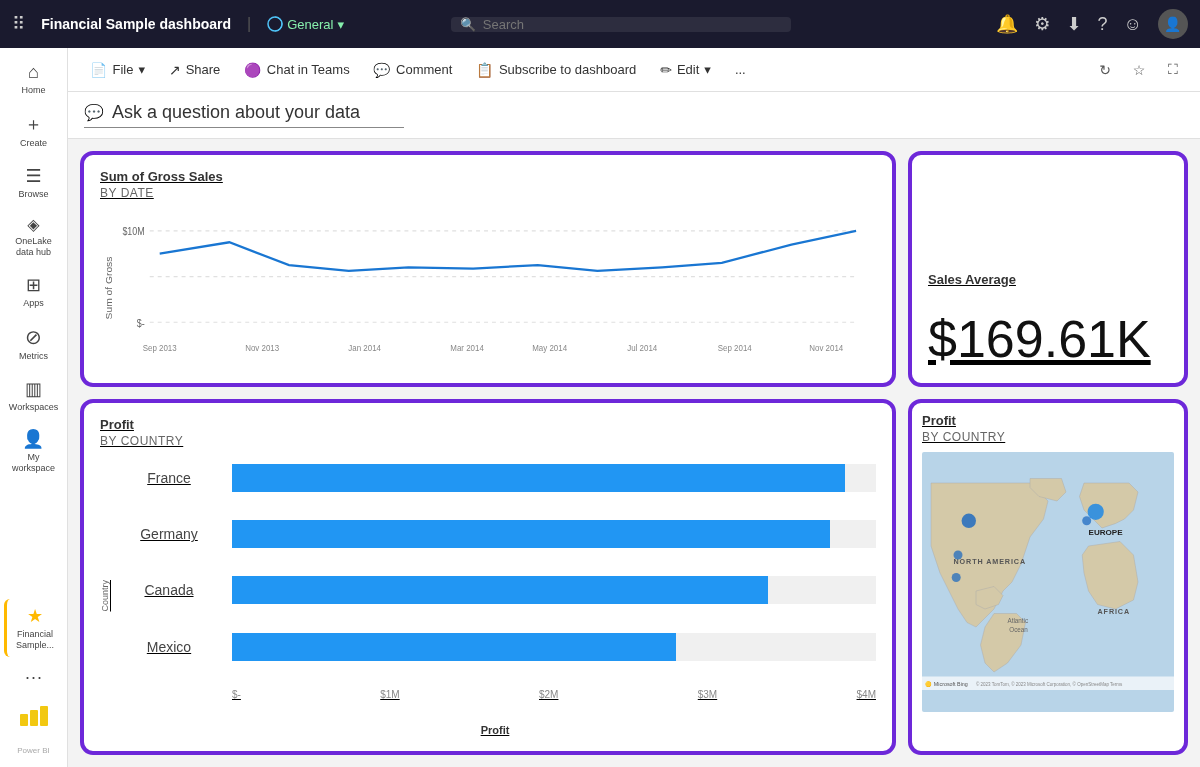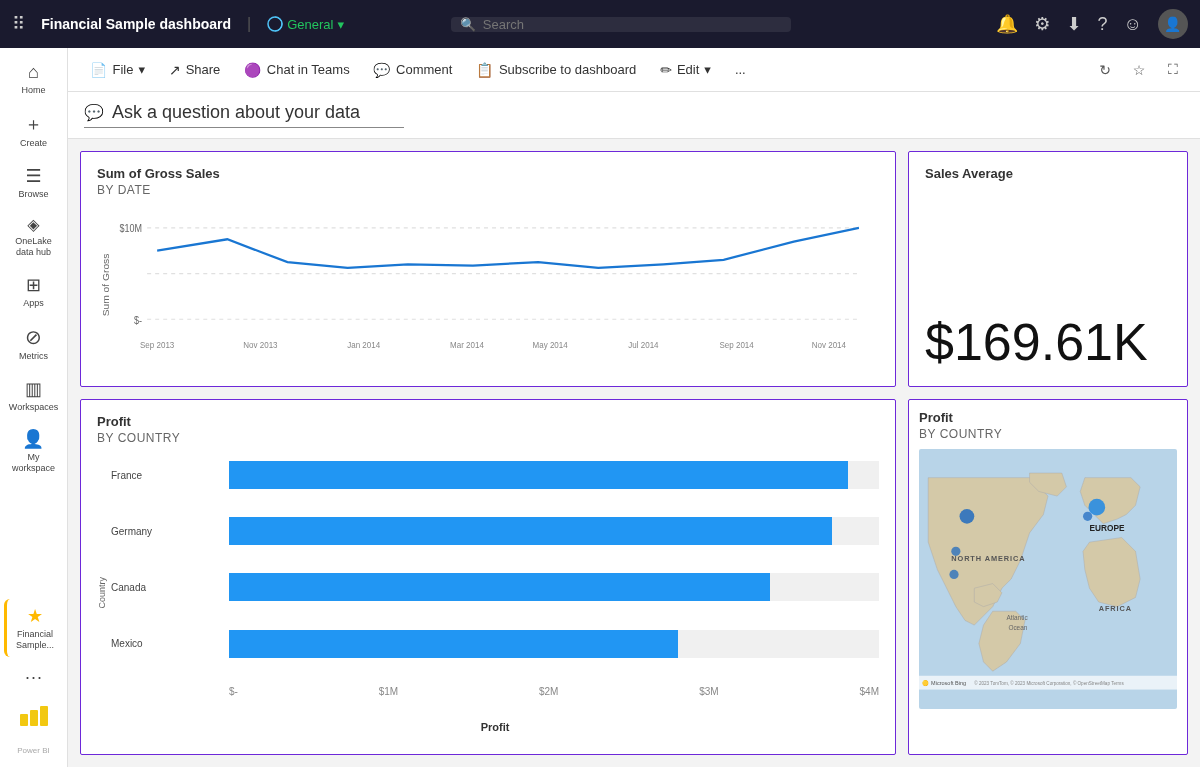--- a/index.html
+++ b/index.html
@@ -11,21 +11,21 @@
       height: 48px;
       display: flex;
       align-items: center;
       padding: 0 12px;
       gap: 8px;
       flex-shrink: 0;
     }
     .nav-dots { color: #ccc; font-size: 18px; margin-right: 8px; cursor: pointer; }
     .nav-title { color: #fff; font-size: 14px; font-weight: 600; white-space: nowrap; }
     .nav-divider { color: #555; margin: 0 8px; }
-    .nav-workspace { display: flex; align-items: center; gap: 4px; color: #22c55e; font-size: 13px; }
+    .nav-workspace { display: flex; align-items: center; gap: 4px; color: #86efac; font-size: 13px; }
     .nav-workspace svg { width: 16px; height: 16px; }
     .nav-search {
       flex: 1;
       max-width: 340px;
       margin: 0 auto;
       background: #2d2d3f;
       border-radius: 4px;
       display: flex;
       align-items: center;
       padding: 0 10px;
@@ -152,23 +152,24 @@
       display: grid;
       grid-template-columns: 1fr 280px;
       grid-template-rows: auto auto;
       gap: 12px;
       overflow: auto;
     }
 
     
     .tile {
       background: #fff;
-      border: 1px solid #6d28d9;
-      border-radius: 2px;
+      border: 4px solid #6d28d9;
+      border-radius: 13px;
       padding: 14px 16px;
+      text-decoration: underline;
     }
     .tile-title {
       font-size: 13px;
       font-weight: 600;
       color: #333;
       margin-bottom: 2px;
     }
     .tile-subtitle {
       font-size: 12px;
       color: #666;
@@ -182,21 +183,21 @@
       width: 100%;
       height: 160px;
       position: relative;
     }
     .chart-svg { width: 100%; height: 100%; }
 
     
     .sales-avg-tile {
       display: flex;
       flex-direction: column;
-      justify-content: space-between;
+      justify-content: flex-end;
       align-items: flex-start;
     }
     .sales-avg-value {
       font-size: 52px;
       font-weight: 300;
       color: #111;
       margin-top: 20px;
     }
 
     
@@ -204,22 +205,22 @@
       grid-column: 1;
     }
     .bar-row {
       display: flex;
       align-items: center;
       gap: 8px;
       height: 36px;
     }
     .bar-label {
       width: 110px;
-      text-align: left;
-      font-size: 10px;
+      text-align: center;
+      font-size: 14px;
       color: #444;
       flex-shrink: 0;
     }
     .bar-wrapper {
       flex: 1;
       height: 28px;
       background: #f0f0f0;
       position: relative;
     }
     .bar-fill {

